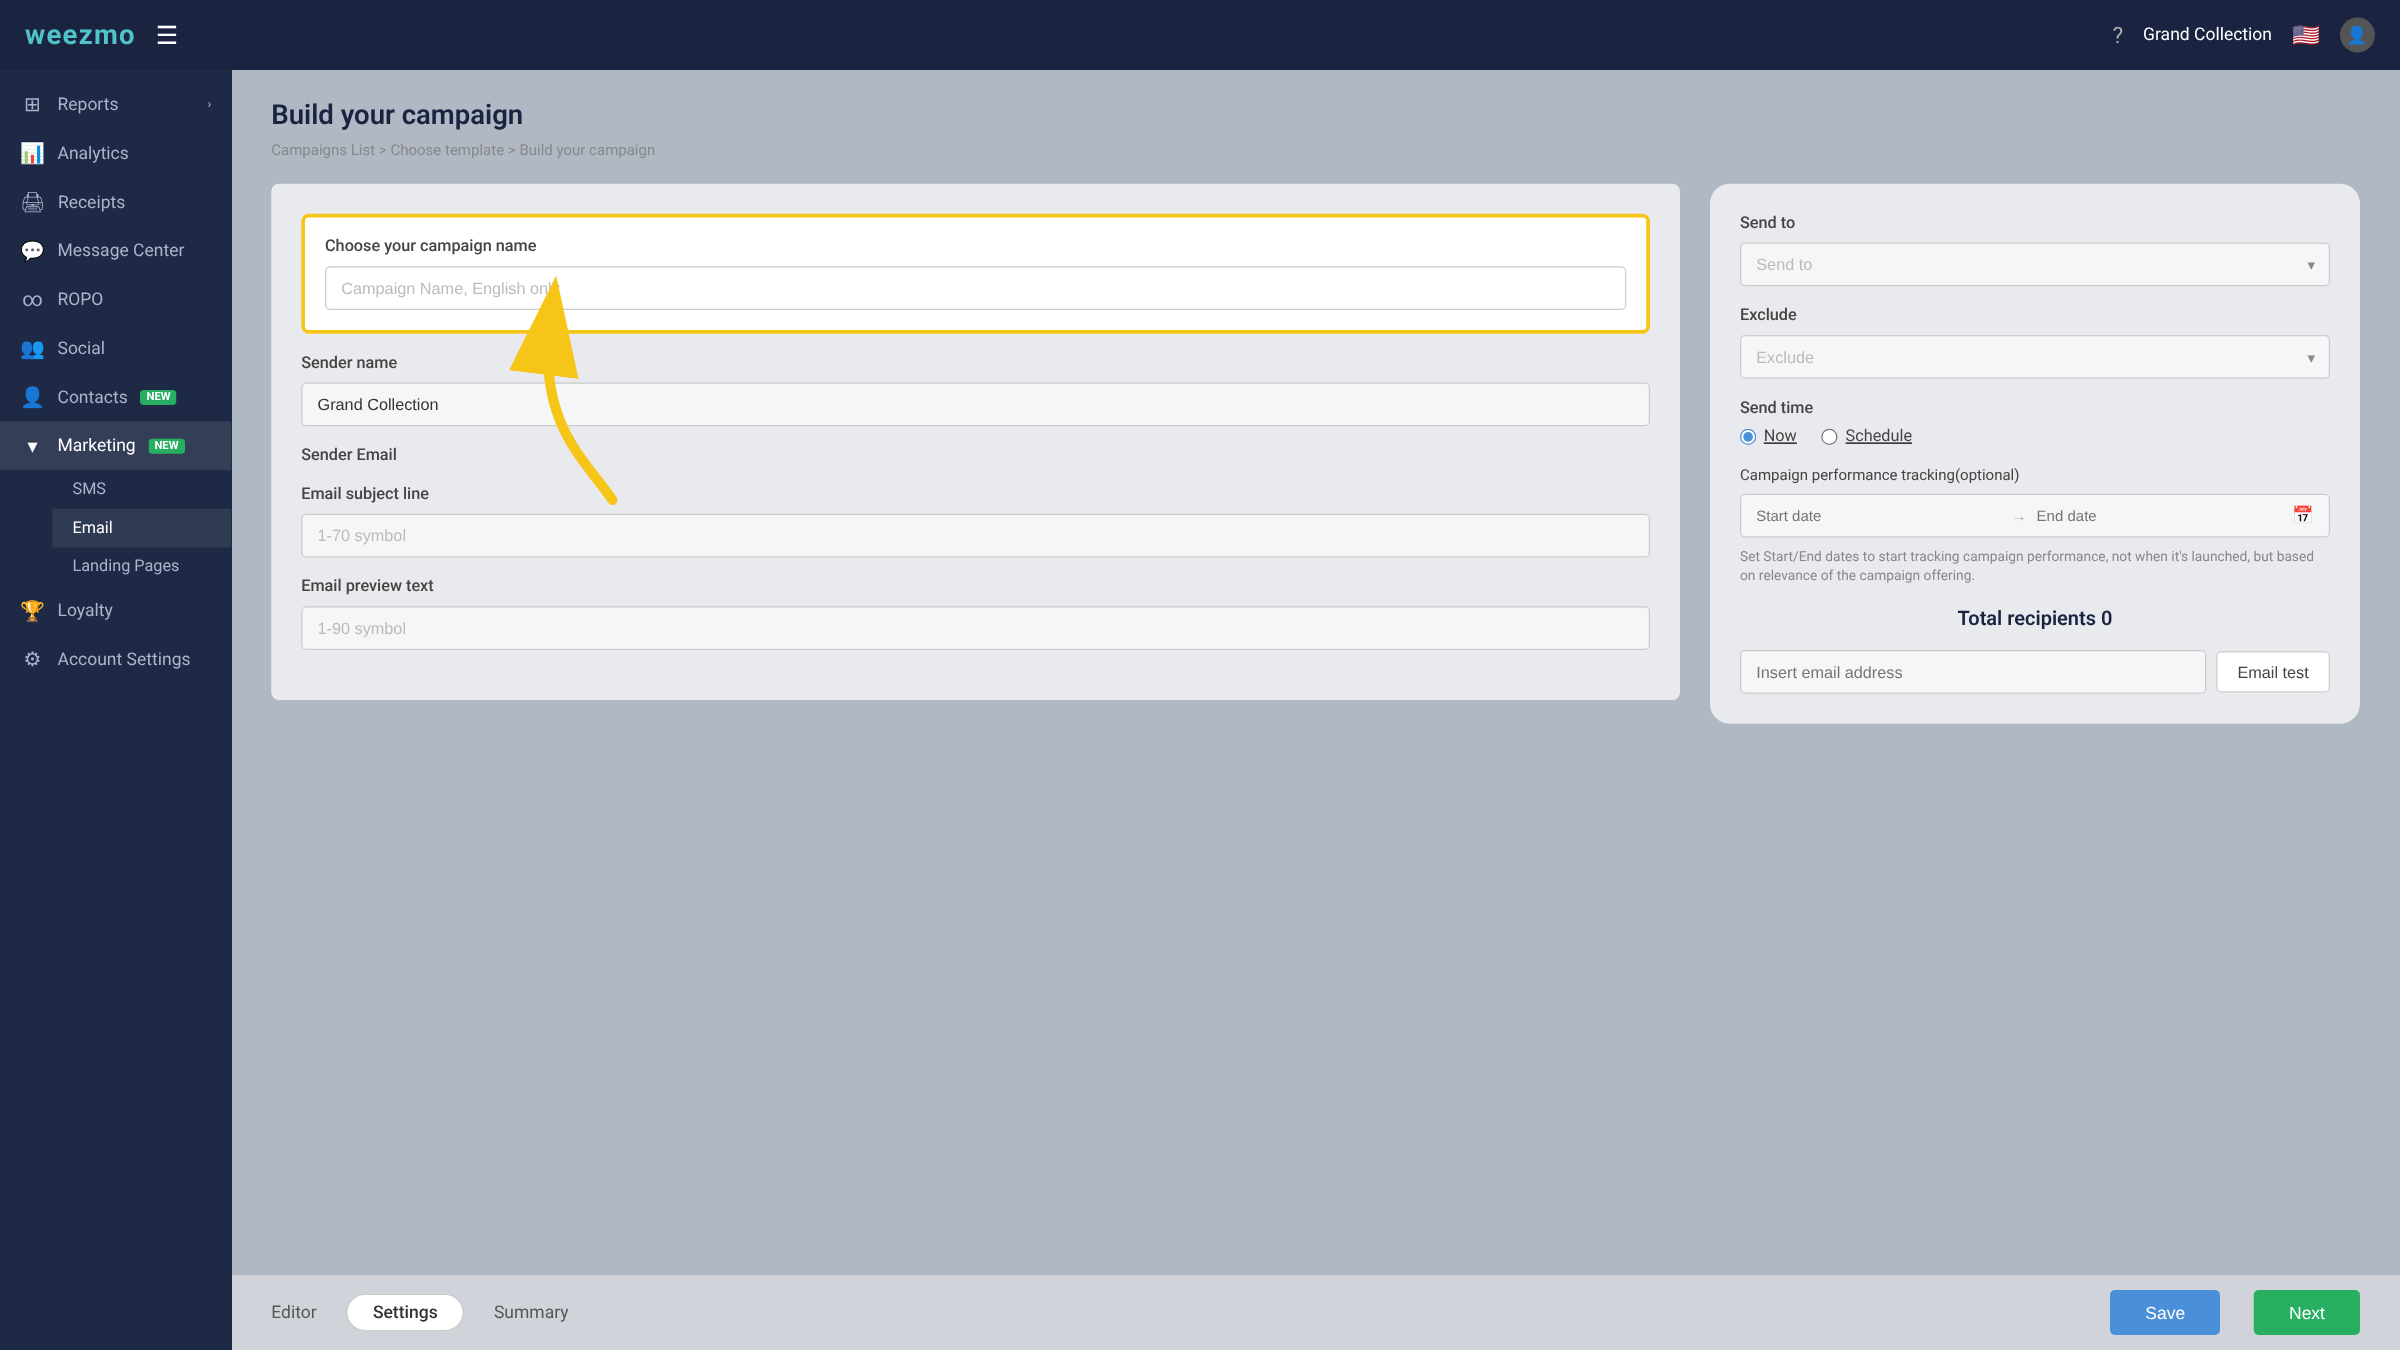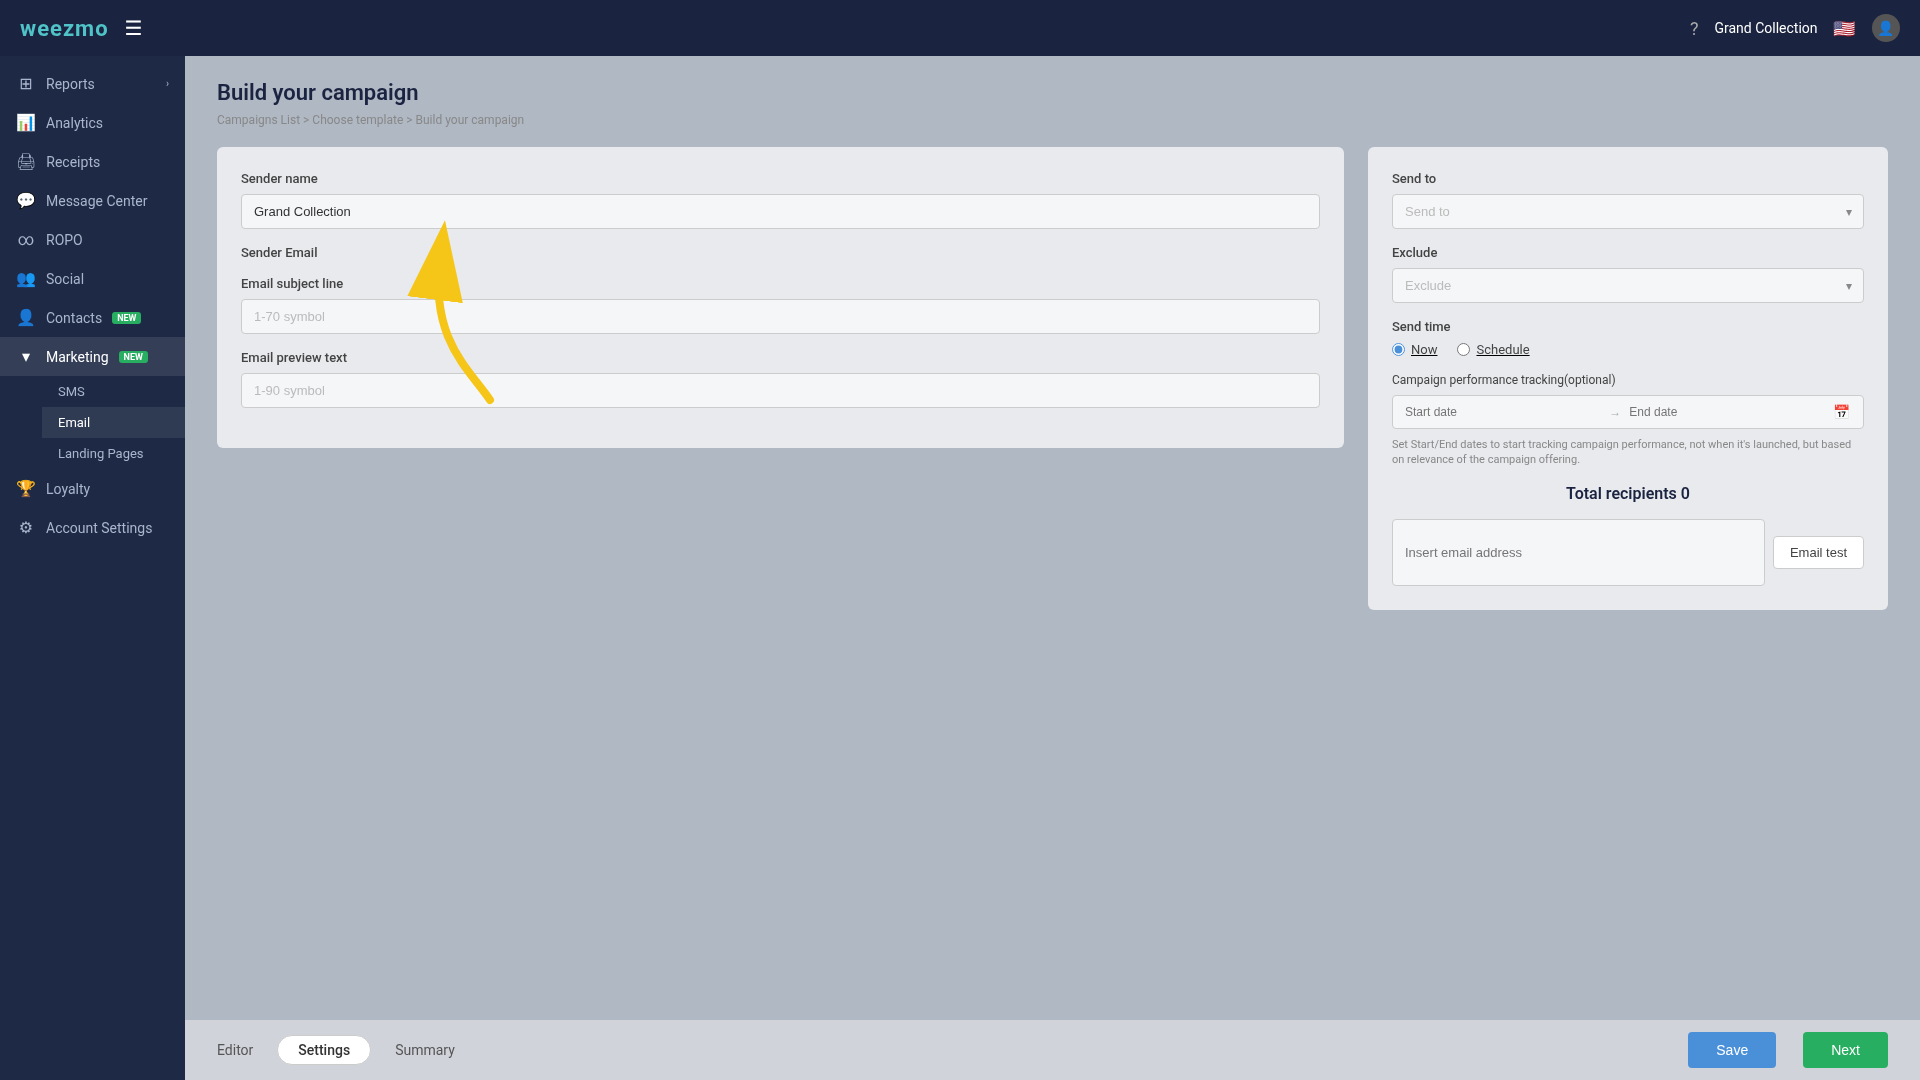--- a/index.html
+++ b/index.html
@@ -99,21 +99,21 @@
     .content-row {
       display: flex;
       gap: 24px;
     }
     .left-panel {
       flex: 1;
     }
     .right-panel {
       width: 520px;
       background: #e8eaed;
-      border-radius: 6px;
+      border-radius: 16px;
       padding: 24px;
     }
 
     
     .highlight-box {
       border: 3px solid #f5c518;
       background: #fff;
       border-radius: 6px;
       padding: 16px;
       margin-bottom: 16px;
@@ -219,21 +219,21 @@
 
     .send-test-row {
       display: flex;
       gap: 8px;
       align-items: center;
     }
     .send-test-input {
       flex: 1;
       border: 1px solid #ccc;
       border-radius: 4px;
-      padding: 25px 12px;
+      padding: 9px 12px;
       font-size: 13px;
       color: #bbb;
       background: #f5f6f8;
       outline: none;
     }
     .send-test-btn {
       background: #fff;
       border: 1px solid #ccc;
       border-radius: 4px;
       padding: 8px 16px;
@@ -383,20 +383,24 @@
     <span>Choose template</span>
     <span> &gt; </span>
     <span>Build your campaign</span>
   </div>
 
   <div class="content-row">
 
     <div class="left-panel">
       <div class="campaign-card">
 
+        <div class="highlight-box">
+          <div class="field-label">Choose your campaign name</div>
+          <input class="text-input" type="text" placeholder="Campaign Name, English only" style="">
+        </div>
 
         <div class="form-field">
           <div class="field-label">Sender name</div>
           <input class="text-input" type="text" value="Grand Collection" style="">
         </div>
 
         <div class="form-field">
           <div class="field-label">Sender Email</div>
         </div>
 

